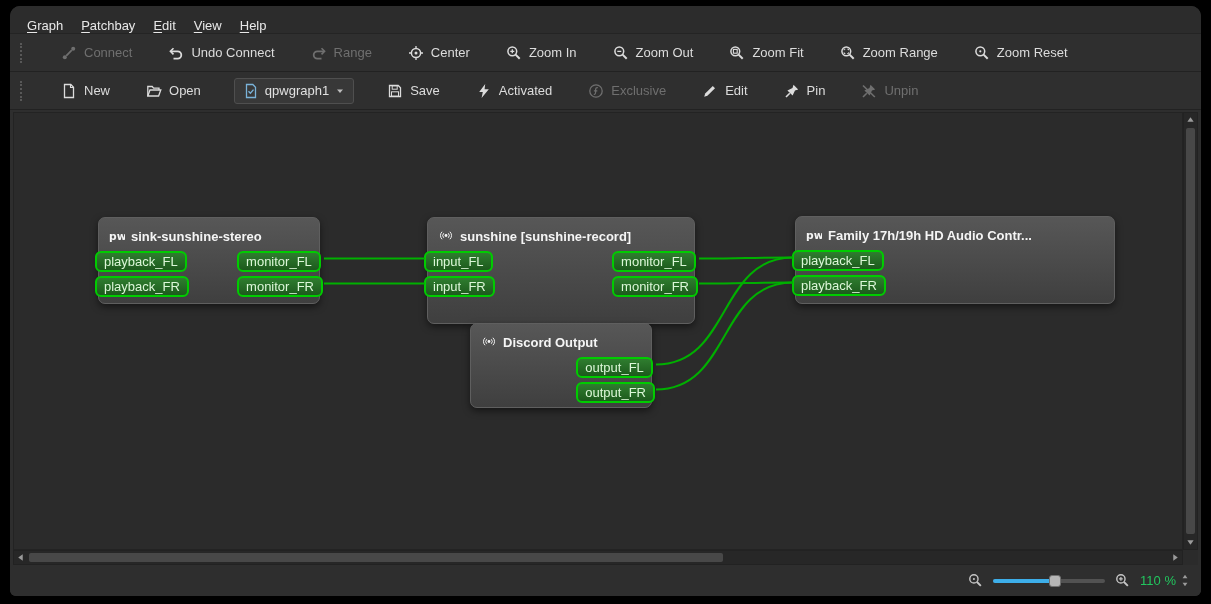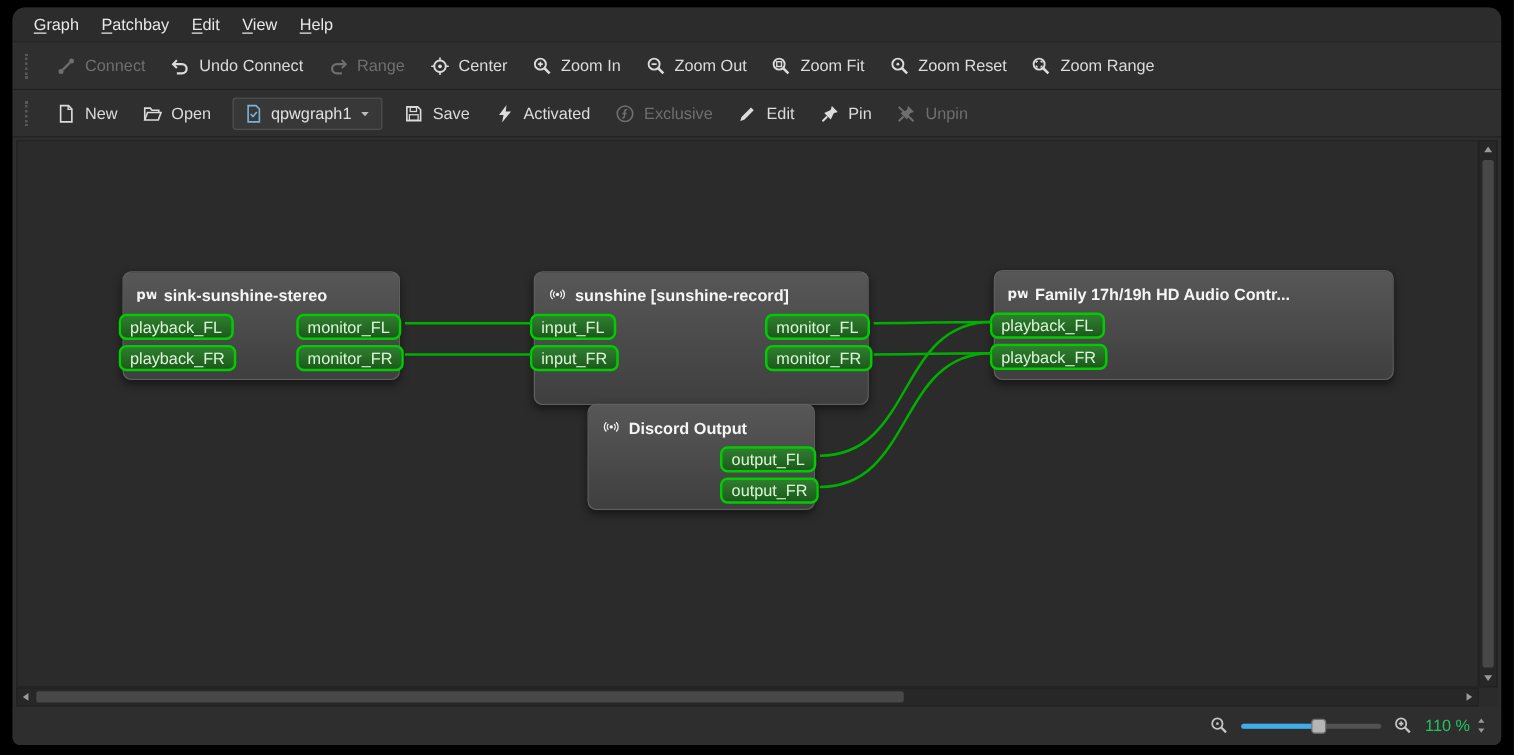--- a/index.html
+++ b/index.html
@@ -15,27 +15,27 @@
   }
   
   .titlebar { flex:none; height:37px; background:#1d1d1d; position:relative;
     display:flex; align-items:center; justify-content:center; border-bottom:1px solid #141414; }
   .title { font-size:13px; font-weight:bold; color:#f2f2f2; }
   .win-buttons { position:absolute; right:10px; top:0; height:100%; display:flex; align-items:center; gap:8px; }
   .win-btn { width:25px; height:25px; border-radius:50%; background:#3b3b3b; color:#dedede;
     display:flex; align-items:center; justify-content:center; }
   .win-btn svg { width:14px; height:14px; display:block; }
   
-  .menubar { flex:none; height:28px; background:#2c2c2c; display:flex; align-items:center;
+  .menubar { flex:none; height:28px; background:#2c2c2c; display:flex; align-items:flex-end;
     padding-left:8px; border-bottom:1px solid #242424; }
   .menu-item { display:flex; align-items:center; padding:0 9px; font-size:13px; color:#e8e8e8; }
   .menu-item u { text-decoration:underline; text-underline-offset:2px; }
   
   .toolbar { flex:none; height:38px; background:#2f2f2f; display:flex; align-items:center;
-    gap:2px; padding:0 4px; border-bottom:1px solid #222; }
+    gap:18px; padding:0 4px; border-bottom:1px solid #222; }
   .tb-handle { width:6px; height:20px; border-left:2px dotted #585858; margin:0 8px 0 6px; }
   .tb-btn { display:flex; align-items:center; gap:7px; padding:6px 9px; background:transparent;
     border:none; color:#dcdcdc; font-size:13px; font-family:inherit; border-radius:3px; white-space:nowrap; }
   .tb-btn.disabled { color:#6f6f6f; }
   .tb-icon { display:inline-flex; }
   .tb-icon svg { width:16px; height:16px; display:block; }
   .combo { display:flex; align-items:center; gap:6px; padding:4px 8px; margin:0 6px;
     background:#383838; border:1px solid #4f4f4f; border-radius:3px; color:#e0e0e0; font-size:13px; }
   .combo .tb-icon { color:#7ab3d9; }
   .combo-arrow svg { width:10px; height:10px; display:block; color:#bdbdbd; }
@@ -175,34 +175,34 @@
             <rect x="4.4" y="4.4" width="3.8" height="3.8" stroke="currentColor" stroke-width="1.1"></rect>
           </svg>
         </span>
       <span>Zoom Fit</span>
     </button>
     <button class="tb-btn">
       <span class="tb-icon">
           <svg viewBox="0 0 16 16" fill="none">
             <circle cx="6.3" cy="6.3" r="4.4" stroke="currentColor" stroke-width="1.5"></circle>
             <path d="M9.6 9.6 L13.7 13.7" stroke="currentColor" stroke-width="2"></path>
-            <circle cx="6.3" cy="6.3" r="1.1" fill="currentColor"></circle>
-          </svg>
-        </span>
-      <span>Zoom Reset</span>
+            <path d="M4.1 5.2 V4.1 H5.3 M7.3 4.1 H8.5 V5.2 M8.5 7.4 V8.5 H7.3 M5.3 8.5 H4.1 V7.4" stroke="currentColor" stroke-width="1"></path>
+          </svg>
+        </span>
+      <span>Zoom Range</span>
     </button>
     <button class="tb-btn">
       <span class="tb-icon">
           <svg viewBox="0 0 16 16" fill="none">
             <circle cx="6.3" cy="6.3" r="4.4" stroke="currentColor" stroke-width="1.5"></circle>
             <path d="M9.6 9.6 L13.7 13.7" stroke="currentColor" stroke-width="2"></path>
-            <path d="M4.1 5.2 V4.1 H5.3 M7.3 4.1 H8.5 V5.2 M8.5 7.4 V8.5 H7.3 M5.3 8.5 H4.1 V7.4" stroke="currentColor" stroke-width="1"></path>
-          </svg>
-        </span>
-      <span>Zoom Range</span>
+            <circle cx="6.3" cy="6.3" r="1.1" fill="currentColor"></circle>
+          </svg>
+        </span>
+      <span>Zoom Reset</span>
     </button>
   </div>
 
   <div class="toolbar">
     <div class="tb-handle"></div>
     <button class="tb-btn">
       <span class="tb-icon">
           <svg viewBox="0 0 16 16" fill="none">
             <path d="M3.5 1.5 H9.8 L12.5 4.2 V14.5 H3.5 Z" stroke="currentColor" stroke-width="1.3"></path>
             <path d="M9.5 1.8 V4.5 H12.2" stroke="currentColor" stroke-width="1.1"></path>

